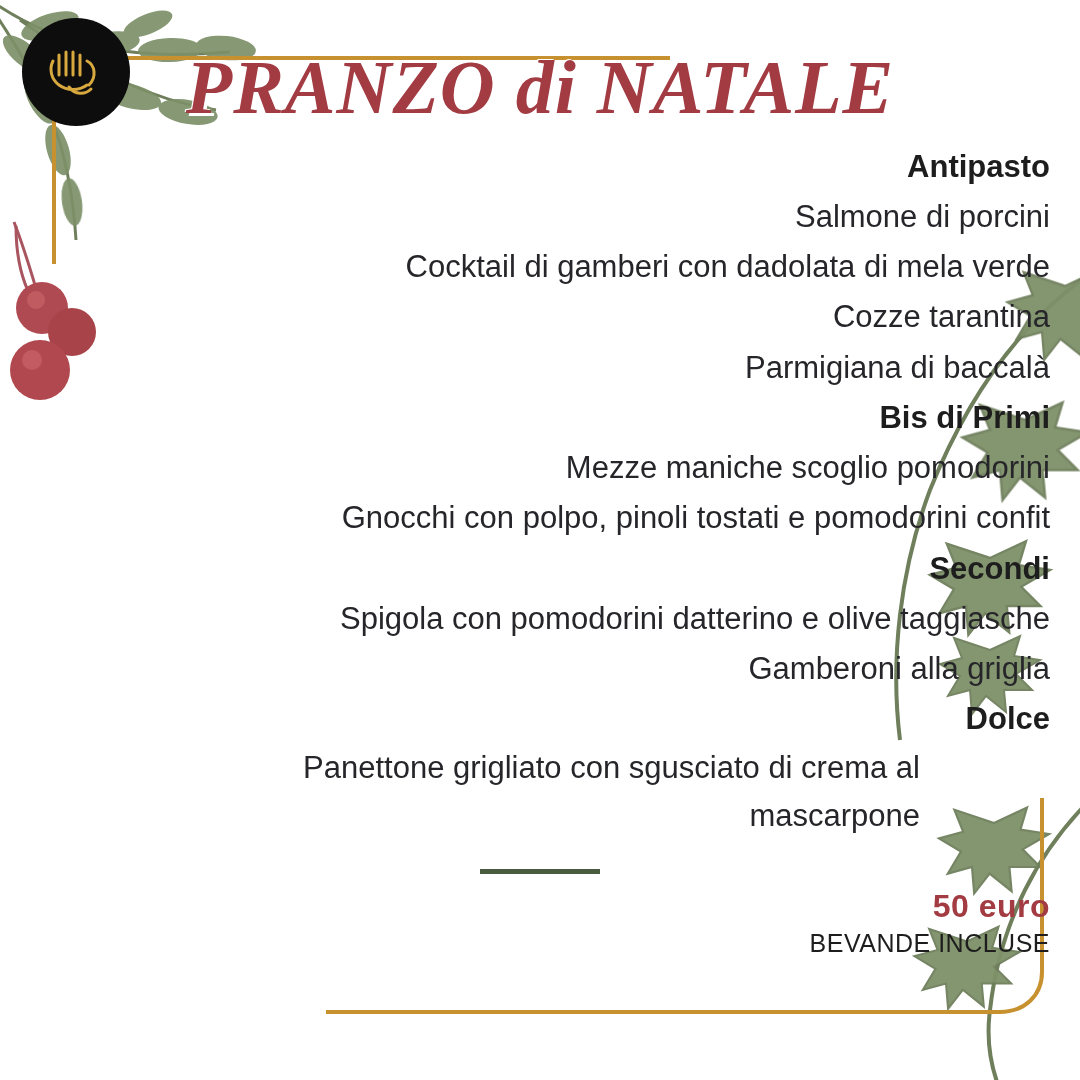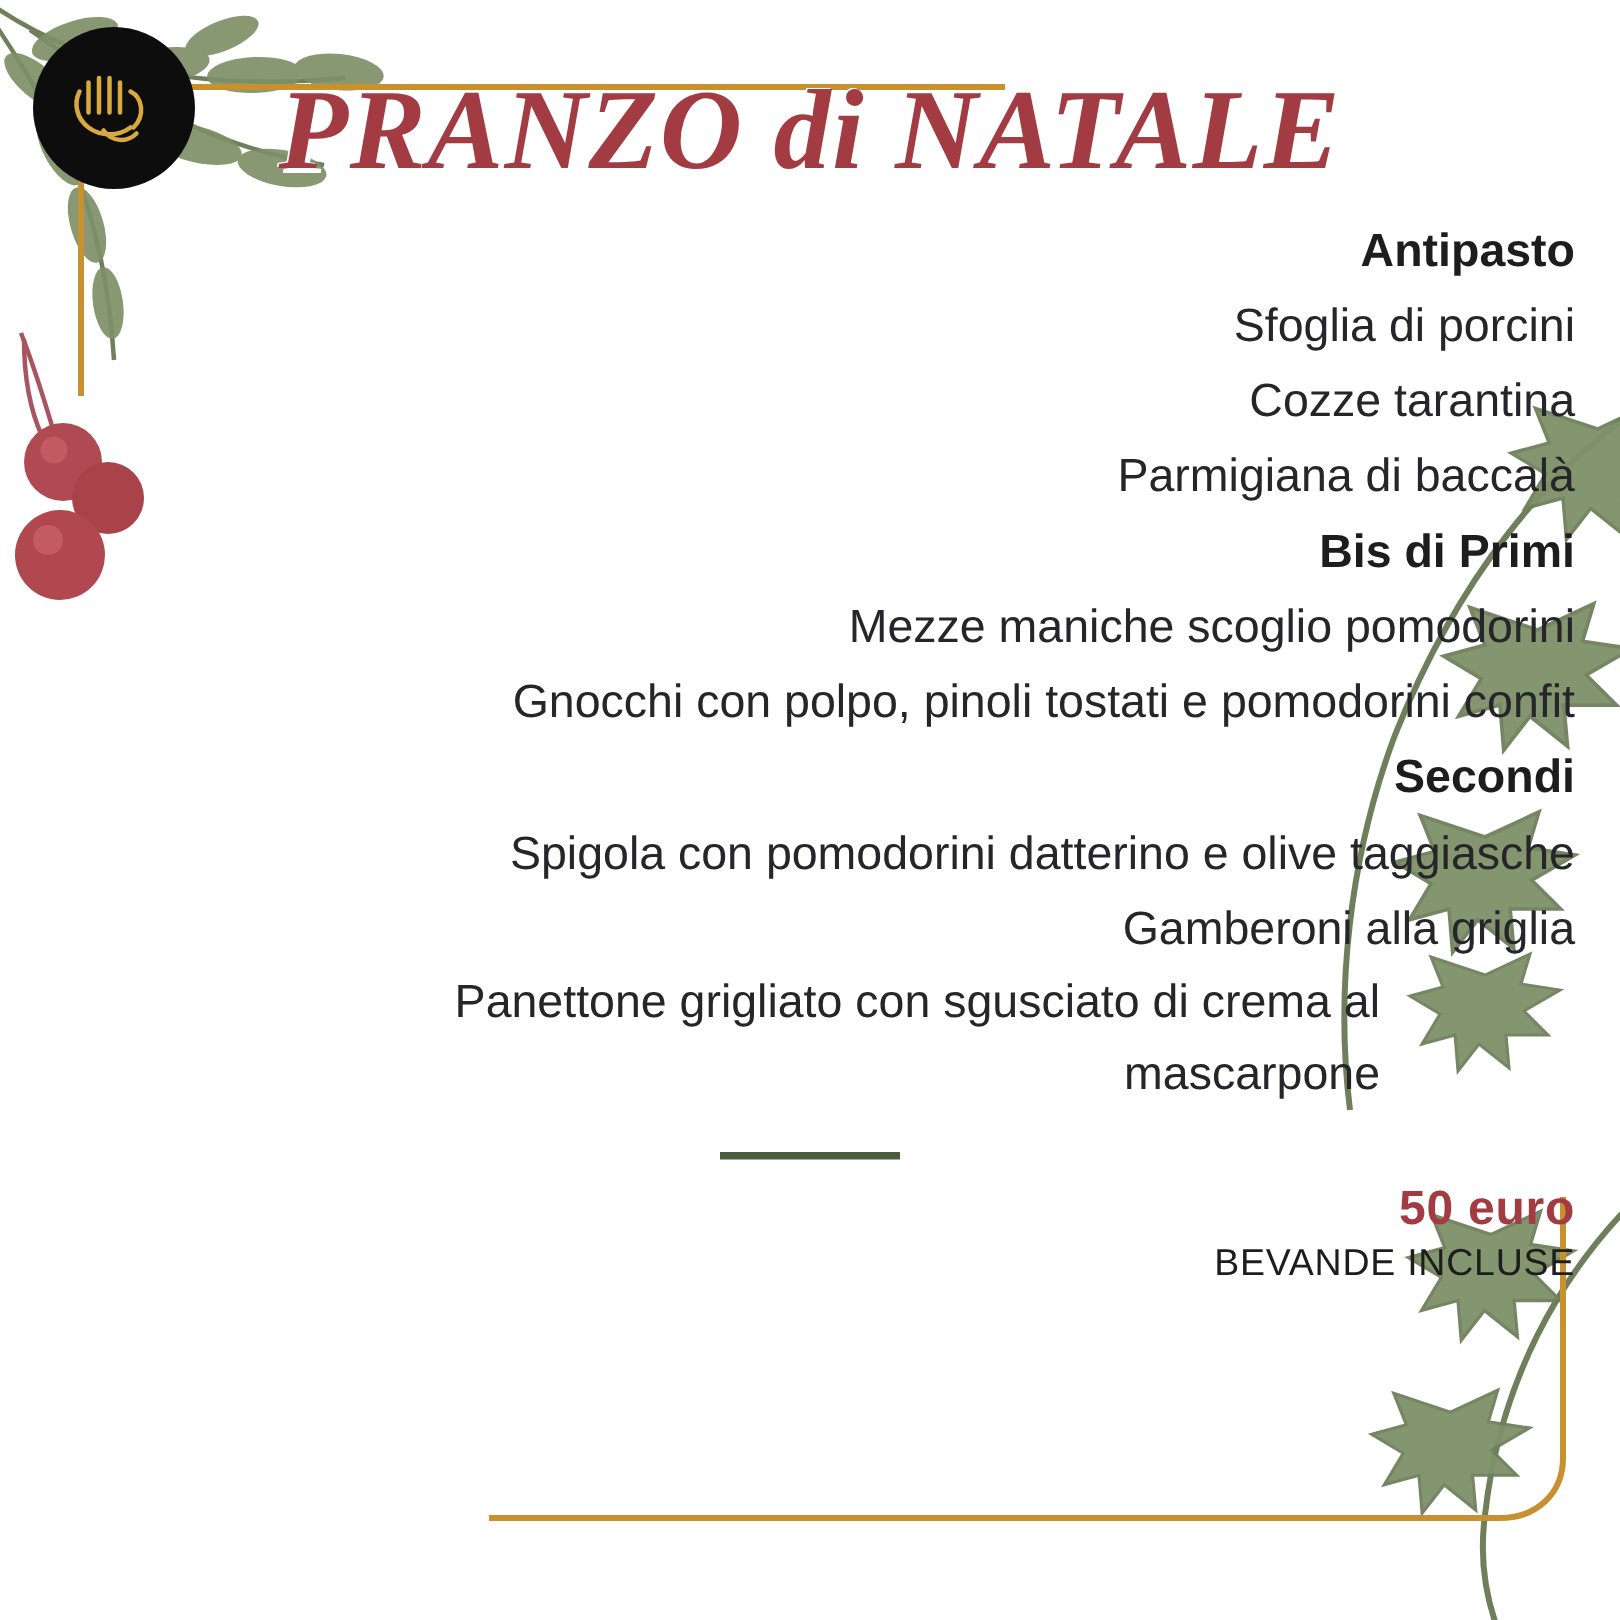--- a/index.html
+++ b/index.html
@@ -226,32 +226,34 @@
     </svg>
   </div>
 
   <div class="content">
 
     <div class="title">PRANZO di NATALE</div>
 
     <div class="menu">
 
       <div class="section-heading">Antipasto</div>
-      <div class="dish">Sfoglia di porcini</div>
+      <div class="dish">Salmone di porcini</div>
+      <div class="dish">Cocktail  di gamberi con dadolata di mela verde</div>
       <div class="dish">Cozze tarantina</div>
       <div class="dish">Parmigiana di baccalà</div>
 
       <div class="section-heading">Bis di Primi</div>
       <div class="dish">Mezze maniche scoglio pomodorini</div>
       <div class="dish">Gnocchi con polpo, pinoli tostati e pomodorini confit</div>
 
       <div class="section-heading">Secondi</div>
       <div class="dish">Spigola con pomodorini datterino e olive taggiasche</div>
       <div class="dish">Gamberoni alla griglia</div>
 
+      <div class="section-heading">Dolce</div>
       <div class="dish wrap" style="max-width:760px;margin:0 auto;">Panettone grigliato con sgusciato di crema al mascarpone</div>
 
       <div class="divider"></div>
 
       <div class="price">50 euro</div>
       <div class="price-note">BEVANDE INCLUSE</div>
     </div>
   </div>
 </div>
 

